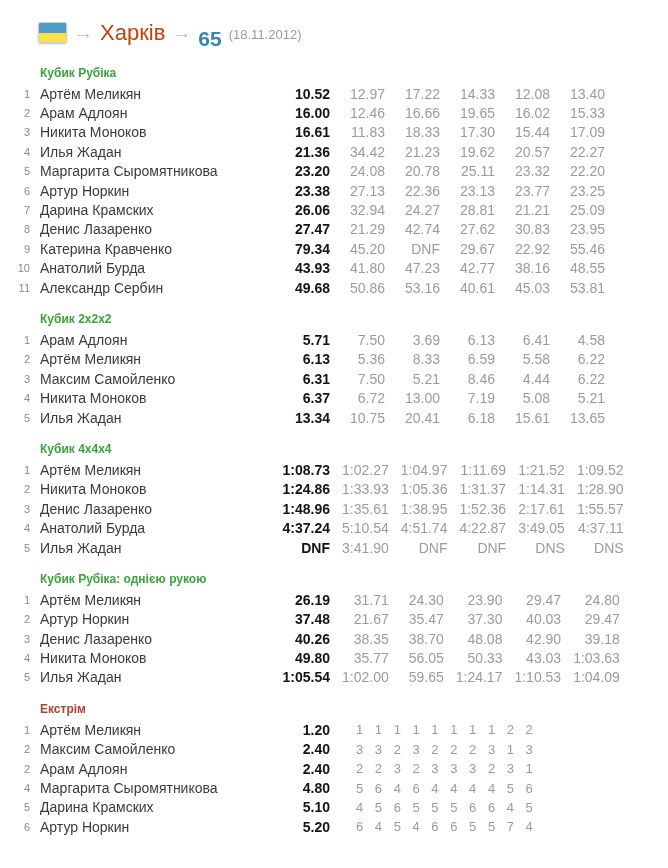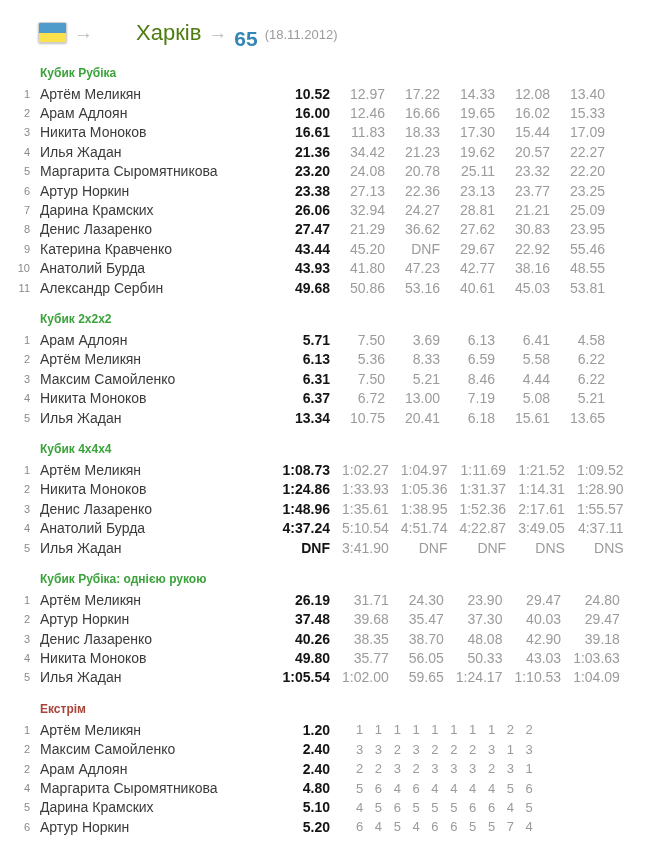--- a/index.html
+++ b/index.html
@@ -38,21 +38,21 @@
 <body>
 
 <div class="page">
 
   <div class="header">
     <span class="flag">
       <span class="stripe-top" style="background: rgb(77, 156, 201);"></span>
       <span class="stripe-bottom" style="background: rgb(251, 225, 75);"></span>
     </span>
     <span class="arrow">→</span>
-    <a class="city" style="color: #4d7c0f; margin-left: 36px;">Харків</a>
+    <a class="city" style="color: #c2410c;">Харків</a>
     <span class="arrow">→</span>
     <a class="num" style="color: rgb(52, 134, 181); margin-top: 13px;">65</a>
     <span class="date">(18.11.2012)</span>
   </div>
 
   <div>
       <div class="section">
         <h2 class="event-title" style="color: rgb(59, 163, 59);">Кубик Рубіка</h2>
         <table>
           <tbody>
@@ -124,29 +124,29 @@
               <td class="att">24.27</td>
               <td class="att">28.81</td>
               <td class="att">21.21</td>
               <td class="att">25.09</td>
             </tr>
             <tr>
               <td class="rank">8</td>
               <td class="name">Денис Лазаренко</td>
               <td class="avg">27.47</td>
               <td class="att">21.29</td>
-              <td class="att">36.62</td>
+              <td class="att">42.74</td>
               <td class="att">27.62</td>
               <td class="att">30.83</td>
               <td class="att">23.95</td>
             </tr>
             <tr>
               <td class="rank">9</td>
               <td class="name">Катерина Кравченко</td>
-              <td class="avg">43.44</td>
+              <td class="avg">79.34</td>
               <td class="att">45.20</td>
               <td class="att">DNF</td>
               <td class="att">29.67</td>
               <td class="att">22.92</td>
               <td class="att">55.46</td>
             </tr>
             <tr>
               <td class="rank">10</td>
               <td class="name">Анатолий Бурда</td>
               <td class="avg">43.93</td>
@@ -294,21 +294,21 @@
               <td class="att">31.71</td>
               <td class="att">24.30</td>
               <td class="att">23.90</td>
               <td class="att">29.47</td>
               <td class="att">24.80</td>
             </tr>
             <tr>
               <td class="rank">2</td>
               <td class="name">Артур Норкин</td>
               <td class="avg">37.48</td>
-              <td class="att">39.68</td>
+              <td class="att">21.67</td>
               <td class="att">35.47</td>
               <td class="att">37.30</td>
               <td class="att">40.03</td>
               <td class="att">29.47</td>
             </tr>
             <tr>
               <td class="rank">3</td>
               <td class="name">Денис Лазаренко</td>
               <td class="avg">40.26</td>
               <td class="att">38.35</td>

